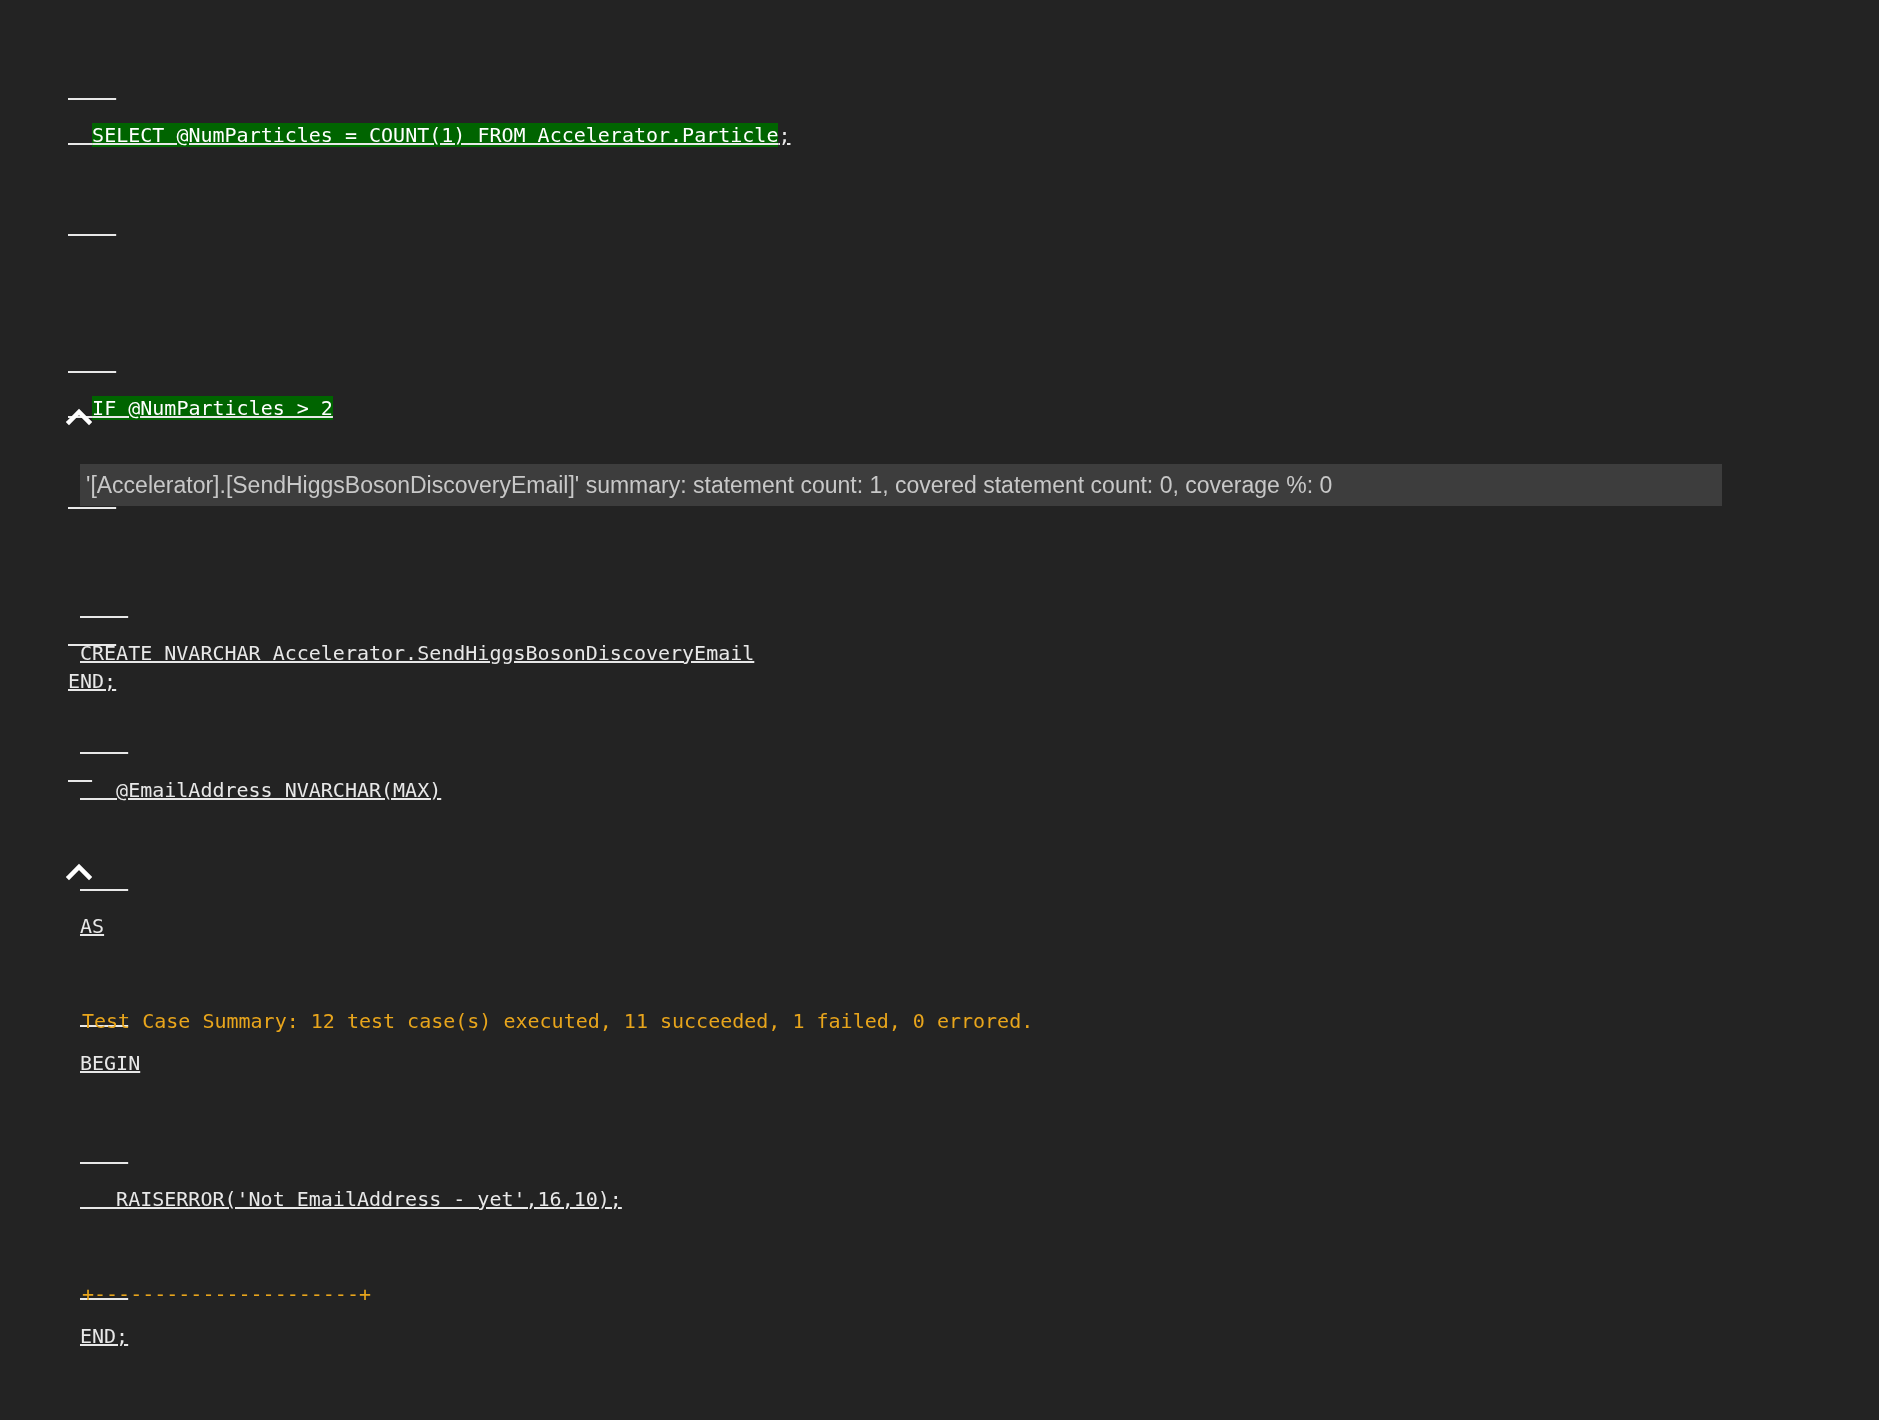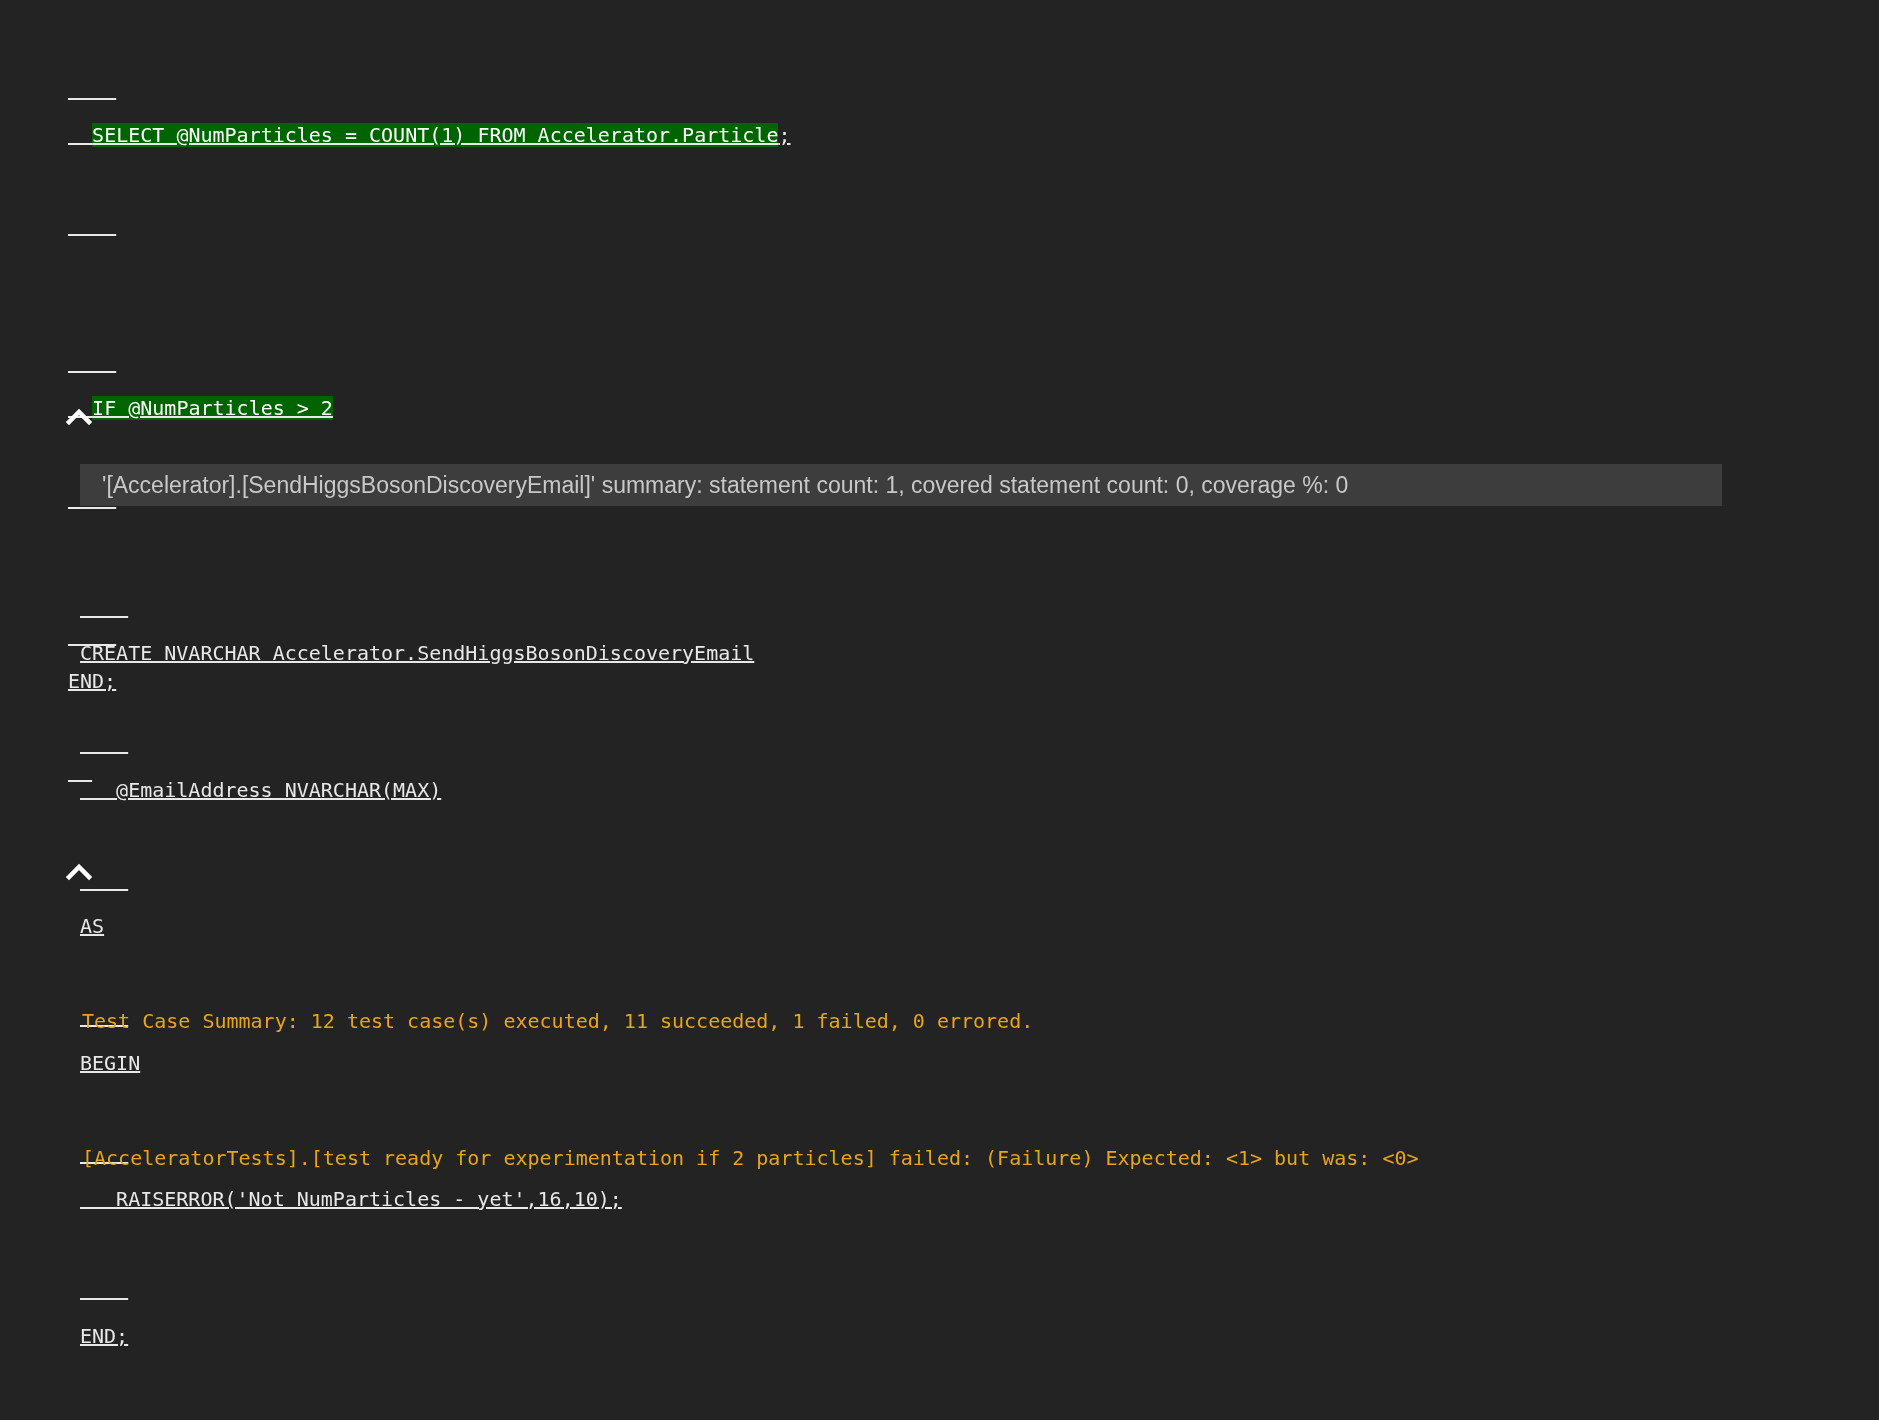--- a/index.html
+++ b/index.html
@@ -51,21 +51,21 @@
   .chevron svg { display: block; }
 
   
   .summary-bar {
     background: #3d3d3d;
     color: #c8c8c8;
     font-family: "Liberation Sans", sans-serif;
     font-size: 23px;
     line-height: 42px;
     height: 42px;
-    padding: 0 22px;
+    padding: 0 6px;
     white-space: nowrap;
     overflow: hidden;
     box-sizing: border-box;
   }
 
   
   .test-out {
     font-family: "DejaVu Sans Mono", monospace;
     font-size: 20px;
     line-height: 45.5px;
@@ -103,35 +103,34 @@
     </span>
   </div>
 
   <div class="abs summary-bar" style="left:80px; top:464px; width:1642px;">'[Accelerator].[SendHiggsBosonDiscoveryEmail]' summary: statement count: 1, covered statement count: 0, coverage %: 0</div>
 
   <div class="abs code-block" style="left:80px; top:540px;">
     <span class="code-line">CREATE NVARCHAR Accelerator.SendHiggsBosonDiscoveryEmail</span>
     <span class="code-line">   @EmailAddress NVARCHAR(MAX)</span>
     <span class="code-line">AS</span>
     <span class="code-line">BEGIN</span>
-    <span class="code-line">   RAISERROR('Not NumParticles - yet',16,10);</span>
+    <span class="code-line">   RAISERROR('Not EmailAddress - yet',16,10);</span>
     <span class="code-line">END;</span>
   </div>
 
   <div class="abs chevron" style="left:62px; top:855px;">
     <span>
       <svg width="26" height="18" viewBox="0 0 26 18">
         <path d="M3 14 L13 4 L23 14" fill="none" stroke="#ffffff" stroke-width="4.5" stroke-linecap="square" stroke-linejoin="miter"></path>
       </svg>
     </span>
   </div>
 
   <div class="abs test-out" style="left:82px; top:908px;">
     <span class="test-line">Test Case Summary: 12 test case(s) executed, 11 succeeded, 1 failed, 0 errored.</span>
-    <span class="test-line">[AcceleratorTests].[test ready for experimentation if 2 particles] failed: (Failure) Expected: &lt;1&gt; but was: &lt;0&gt;</span>
     <span class="blank-line"></span>
     <span class="test-line">+----------------------+</span>
     
     
     
     
     
     
     
     

